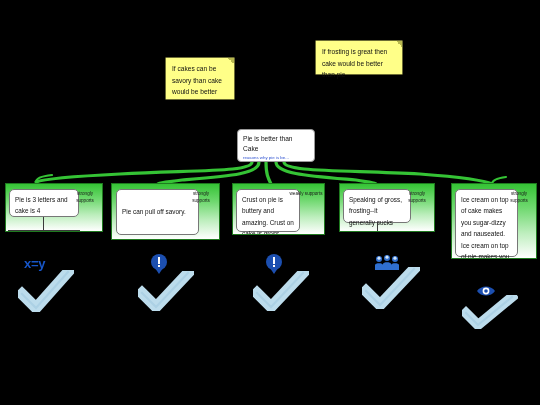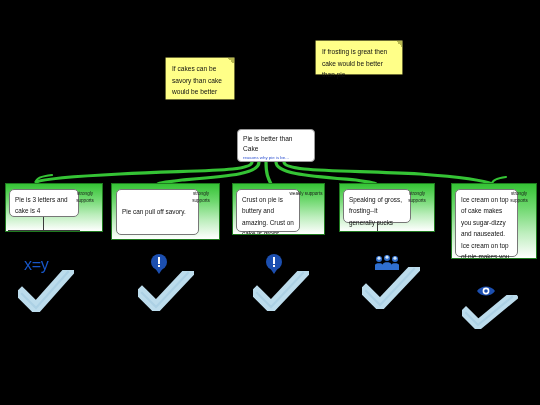--- a/index.html
+++ b/index.html
@@ -78,21 +78,21 @@
     position:absolute;height:1px;background:#3a3a3a;
   }
 
   
   #wires{position:absolute;left:0;top:0;width:540px;height:405px;pointer-events:none;}
 
   
   .icon-cell{position:absolute;}
   .icon-cell .glyph-label{
     position:absolute;
-    font-size:16px;font-weight:normal;color:#1756c8;
+    font-size:13px;font-weight:bold;color:#1756c8;
     letter-spacing:-0.3px;
     text-align:center;
   }
   .tick{position:absolute;}
   .mini{position:absolute;}
 </style>
 </head>
 <body>
 
 <div id="canvas">

